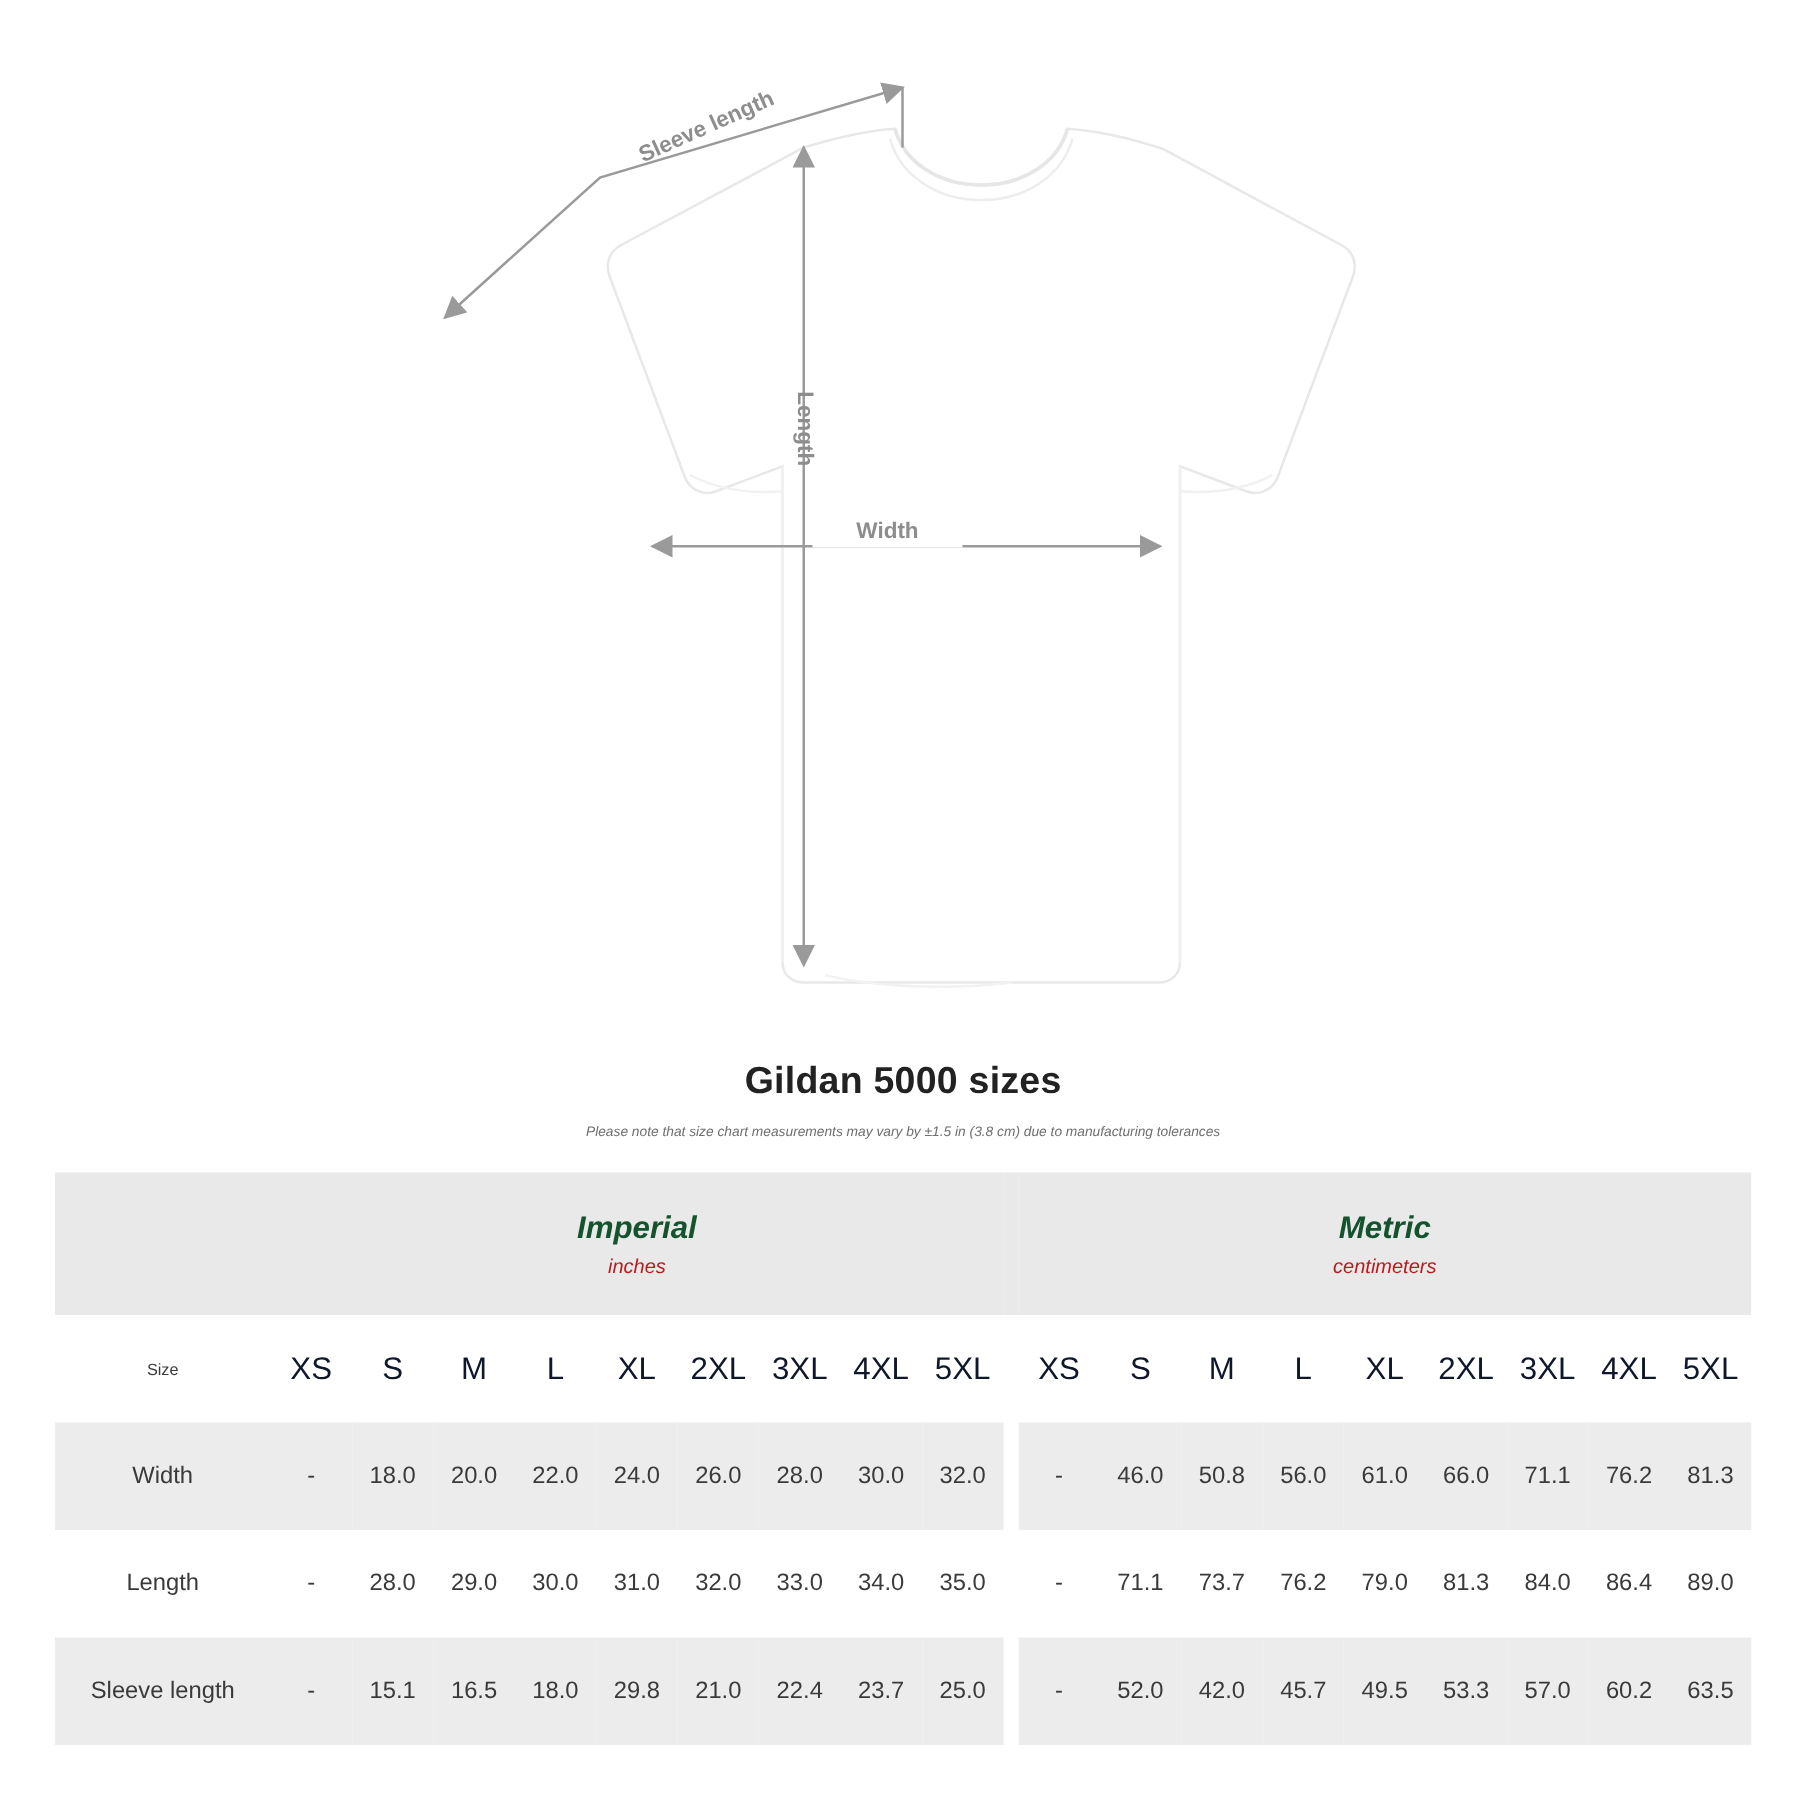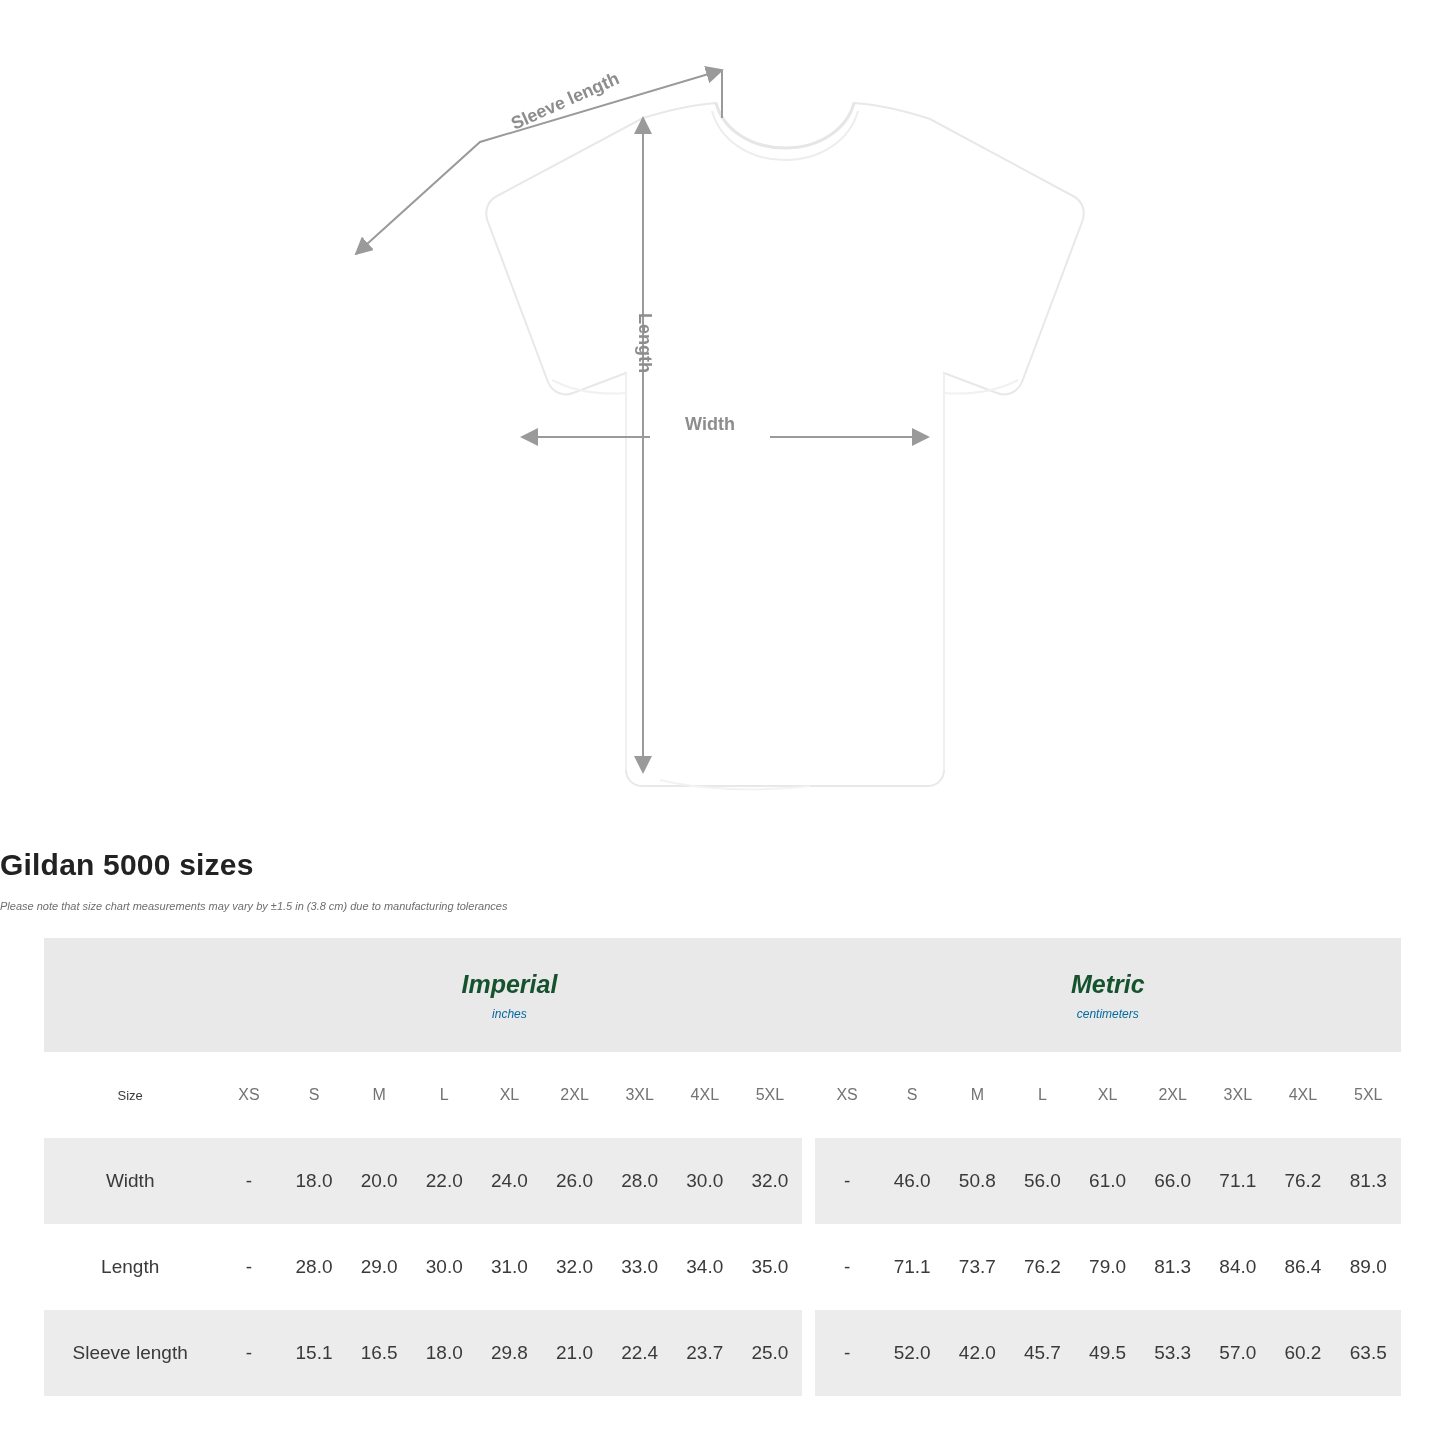--- a/index.html
+++ b/index.html
@@ -28,21 +28,21 @@
     height: 830px;
   }
   .illustration svg {
     position: absolute;
     top: 0;
     left: 0;
   }
 
   
   .title-block {
-    text-align: left;
+    text-align: center;
     margin-top: 18px;
   }
   .chart-title {
     font-size: 30px;
     font-weight: bold;
     color: #222222;
     letter-spacing: 0.2px;
   }
   .chart-note {
     margin-top: 18px;
@@ -72,33 +72,33 @@
     background: #e9e9e9;
   }
   .unit-name {
     font-size: 25px;
     font-style: italic;
     font-weight: bold;
     color: #14532d;
     line-height: 1.25;
   }
   .unit-sub {
-    font-size: 12px;
+    font-size: 16px;
     font-style: italic;
-    color: #0369a1;
+    color: #b91c1c;
     margin-top: 6px;
   }
   .unit-spacer {
     background: #e9e9e9;
   }
   .size-head {
     height: 84px;
-    font-size: 16px;
+    font-size: 25px;
     font-weight: bold;
-    color: #737373;
+    color: #0f172a;
     background: #ffffff;
   }
   tr.row-size .label-cell { background: #ffffff; }
 
   
   tr.row-data td { height: 84px; font-size: 19px; color: #3a3a3a; }
   tr.shaded td { background: #ececec; }
   tr.plain td { background: #ffffff; }
   .label-cell {
     font-size: 13px;

